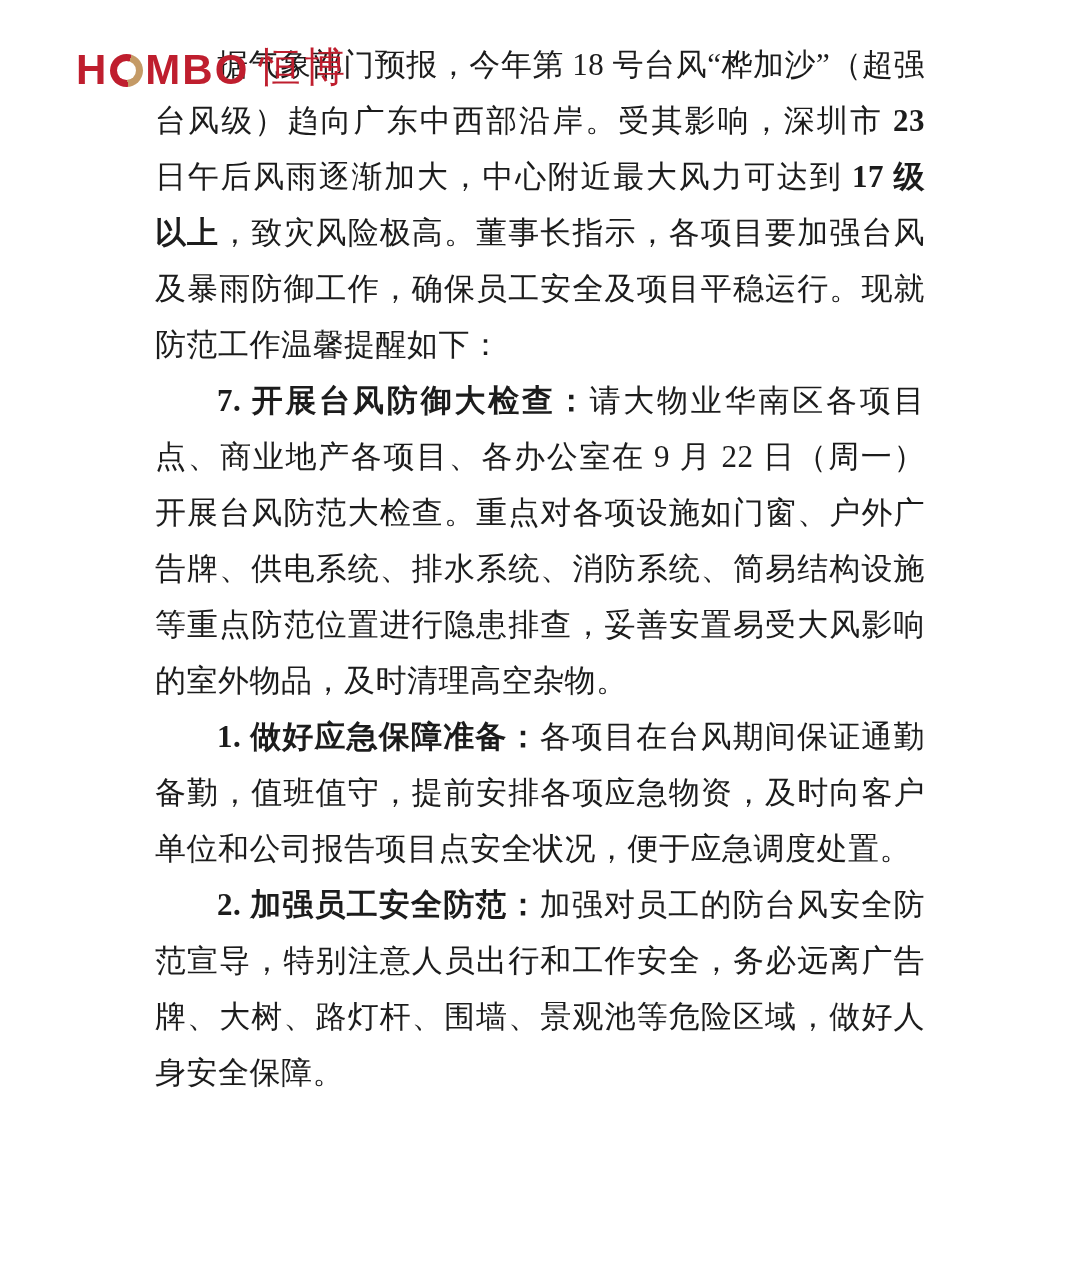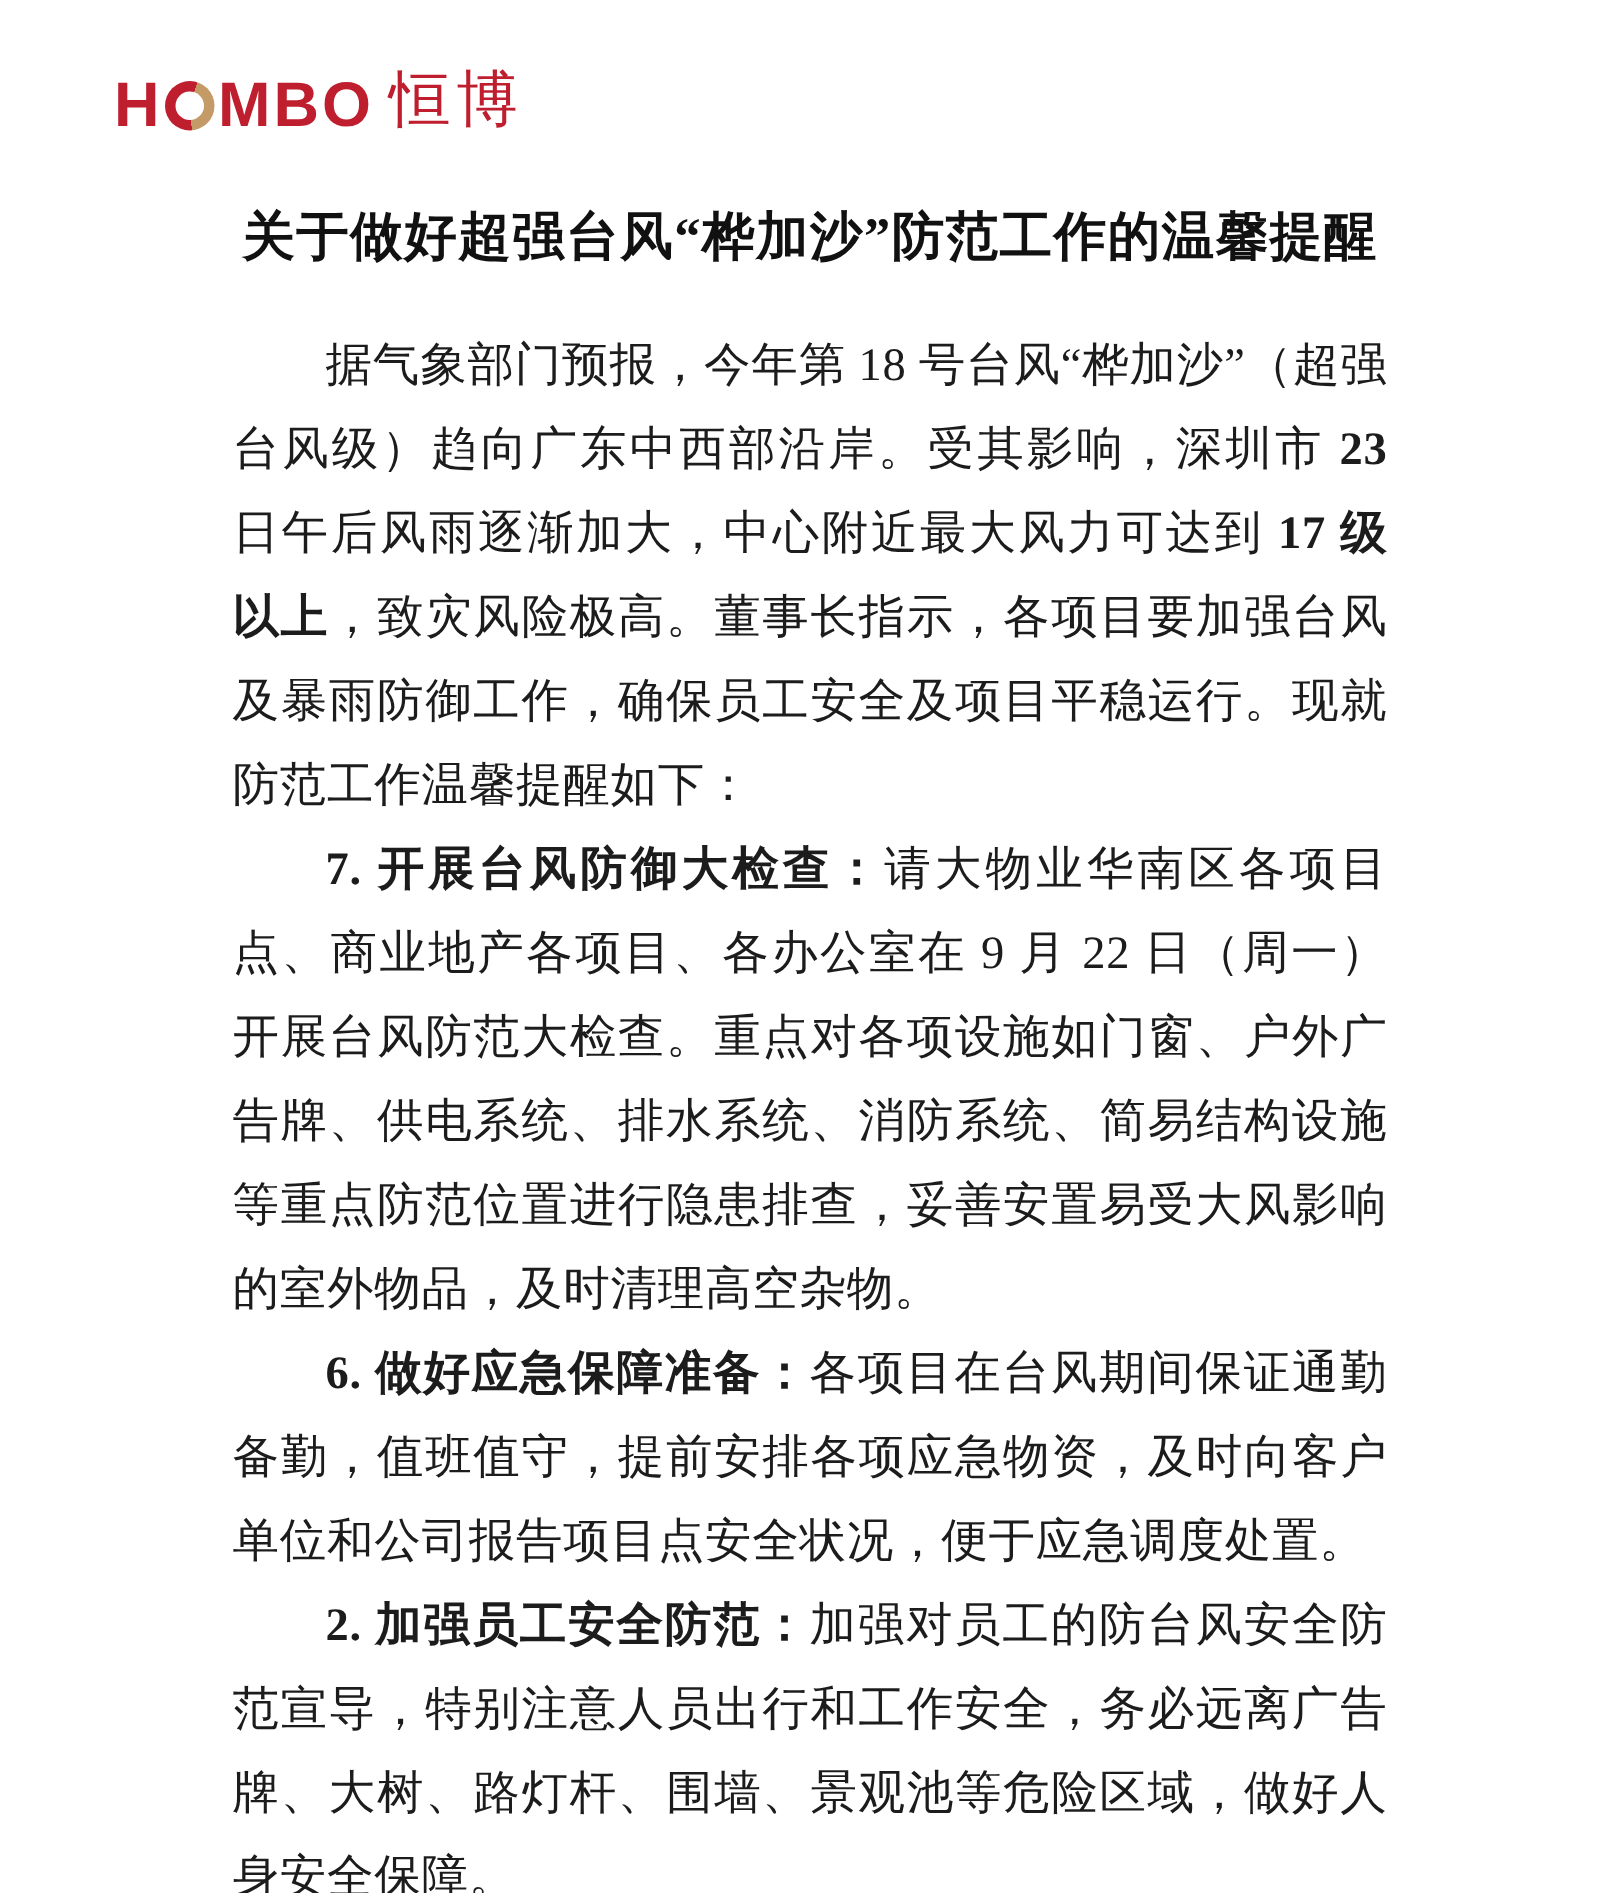--- a/index.html
+++ b/index.html
@@ -91,22 +91,21 @@
 
 <div class="page">
 
   <div class="logo">
     <span class="logo-latin">H</span>
     <span class="logo-ring"></span>
     <span class="logo-latin">MBO</span>
     <span class="logo-cjk">恒博</span>
   </div>
 
-  <h1 class="doc-title">关于做好超强台风“桦加沙”防范工作的温馨提醒</h1>
 
   <div class="doc-body">
       <p><span class="run-regular">据气象部门预报，今年第 18 号台风“桦加沙”（超强台风级）趋向广东中西部沿岸。受其影响，深圳市 </span><span class="run-bold">23</span><span class="run-regular"> 日午后风雨逐渐加大，中心附近最大风力可达到 </span><span class="run-bold">17 级以上</span><span class="run-regular">，致灾风险极高。董事长指示，各项目要加强台风及暴雨防御工作，确保员工安全及项目平稳运行。现就防范工作温馨提醒如下：</span></p>
       <p><span class="run-bold">7. 开展台风防御大检查：</span><span class="run-regular">请大物业华南区各项目点、商业地产各项目、各办公室在 9 月 22 日（周一）开展台风防范大检查。重点对各项设施如门窗、户外广告牌、供电系统、排水系统、消防系统、简易结构设施等重点防范位置进行隐患排查，妥善安置易受大风影响的室外物品，及时清理高空杂物。</span></p>
-      <p><span class="run-bold">6. 做好应急保障准备：</span><span class="run-regular">各项目在台风期间保证通勤备勤，值班值守，提前安排各项应急物资，及时向客户单位和公司报告项目点安全状况，便于应急调度处置。</span></p>
+      <p><span class="run-bold">1. 做好应急保障准备：</span><span class="run-regular">各项目在台风期间保证通勤备勤，值班值守，提前安排各项应急物资，及时向客户单位和公司报告项目点安全状况，便于应急调度处置。</span></p>
       <p><span class="run-bold">2. 加强员工安全防范：</span><span class="run-regular">加强对员工的防台风安全防范宣导，特别注意人员出行和工作安全，务必远离广告牌、大树、路灯杆、围墙、景观池等危险区域，做好人身安全保障。</span></p>
     </div>
 
 </div>
 
 </body></html>

